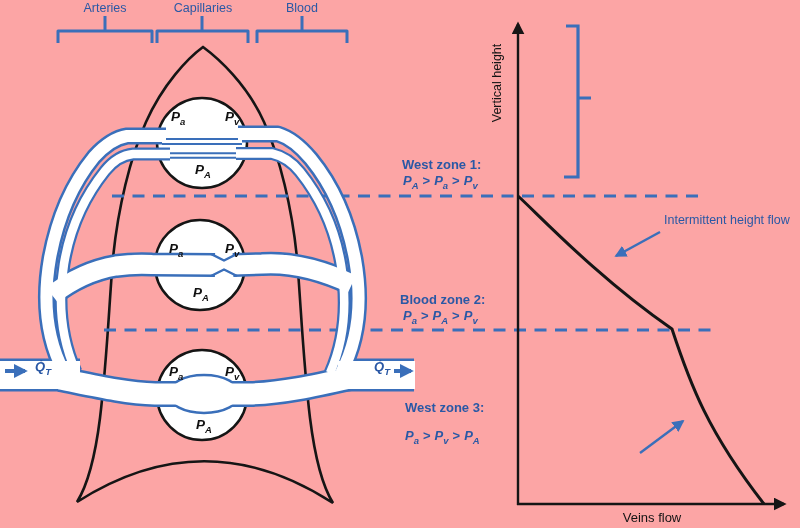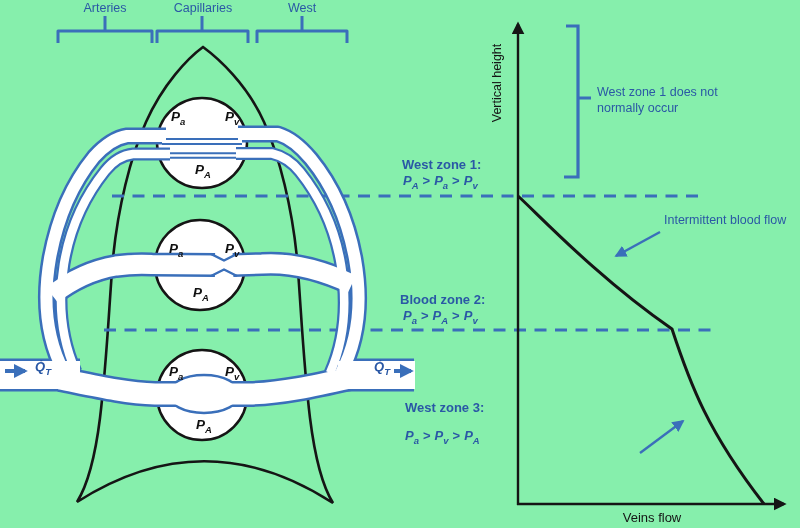--- a/index.html
+++ b/index.html
@@ -1,16 +1,16 @@
 <!DOCTYPE html>
 <html><head>
 <meta charset="utf-8">
 <style>
   html,body{margin:0;padding:0;background:#ffffff;}
-  #canvas{position:relative;width:800px;height:528px;background:#86efac;overflow:hidden;
+  #canvas{position:relative;width:800px;height:528px;background:#fca5a5;overflow:hidden;
           font-family:"Liberation Sans",sans-serif;}
   svg{position:absolute;left:0;top:0;}
   .lbl{position:absolute;white-space:nowrap;line-height:1.15;}
   .ctr{transform:translateX(-50%);}
   .blue{color:#2a58a5;}
   .blk{color:#141414;}
   .b{font-weight:bold;}
   .f13{font-size:13px;text-align:center;}
   .f125{font-size:12.5px;}
   .palv{font-size:13.5px;font-weight:bold;font-style:italic;color:#111;}
@@ -110,21 +110,21 @@
     <path d="M517,504 H784" stroke="#151515" stroke-width="2.4" marker-end="url(#mk)"></path>
     <path d="M518,196 C540,216 598,278 672,329 C690,384 708,432 764,504" stroke="#151515" stroke-width="3"></path>
     <path d="M566,26 L578,26 L578,177 L564,177 M578,98 L591,98" stroke="#3a6fba" stroke-width="3.2"></path>
     <path d="M660,232 L616,256" stroke="#3a6fba" stroke-width="2.4" marker-end="url(#mb)"></path>
     <path d="M640,453 L683,421" stroke="#3a6fba" stroke-width="2.4" marker-end="url(#mb)"></path>
   </g>
 </svg>
 
   <div class="lbl ctr blue f125" style="left:105px;top:1px;">Arteries</div>
   <div class="lbl ctr blue f125" style="left:203px;top:1px;">Capillaries</div>
-  <div class="lbl ctr blue f125" style="left:302px;top:1px;">West</div>
+  <div class="lbl ctr blue f125" style="left:302px;top:1px;">Blood</div>
 
   <div class="lbl palv" style="left:171px;top:109px;"><i>P</i><sub>a</sub></div>
   <div class="lbl palv" style="left:225px;top:109px;"><i>P</i><sub>v</sub></div>
   <div class="lbl palv" style="left:195px;top:162px;"><i>P</i><sub>A</sub></div>
 
   <div class="lbl palv" style="left:169px;top:241px;"><i>P</i><sub>a</sub></div>
   <div class="lbl palv" style="left:225px;top:241px;"><i>P</i><sub>v</sub></div>
   <div class="lbl palv" style="left:193px;top:285px;"><i>P</i><sub>A</sub></div>
 
   <div class="lbl palv" style="left:169px;top:364px;"><i>P</i><sub>a</sub></div>
@@ -138,19 +138,15 @@
   <div class="lbl rel" style="left:403px;top:174px;"><i>P</i><sub>A</sub><span class="gt">&gt;</span><i>P</i><sub>a</sub><span class="gt">&gt;</span><i>P</i><sub>v</sub></div>
 
   <div class="lbl blue b f13" style="left:400px;top:293px;">Blood zone 2:</div>
   <div class="lbl rel" style="left:403px;top:309px;"><i>P</i><sub>a</sub><span class="gt">&gt;</span><i>P</i><sub>A</sub><span class="gt">&gt;</span><i>P</i><sub>v</sub></div>
 
   <div class="lbl blue b f13" style="left:405px;top:401px;">West zone 3:</div>
   <div class="lbl rel" style="left:405px;top:429px;"><i>P</i><sub>a</sub><span class="gt">&gt;</span><i>P</i><sub>v</sub><span class="gt">&gt;</span><i>P</i><sub>A</sub></div>
 
   <div class="lbl blk f125 rot" style="left:438px;top:75px;width:120px;height:16px;">Vertical height</div>
   <div class="lbl ctr blk f13" style="left:652px;top:511px;">Veins flow</div>
-  <div class="lbl blue f125 note" style="left:597px;top:84px;">
-    <div>West zone 1 does not</div>
-    <div>normally occur</div>
-  </div>
-  <div class="lbl blue f125" style="left:664px;top:213px;">Intermittent blood flow</div>
+  <div class="lbl blue f125" style="left:664px;top:213px;">Intermittent height flow</div>
 
 </div>
 
 </body></html>

